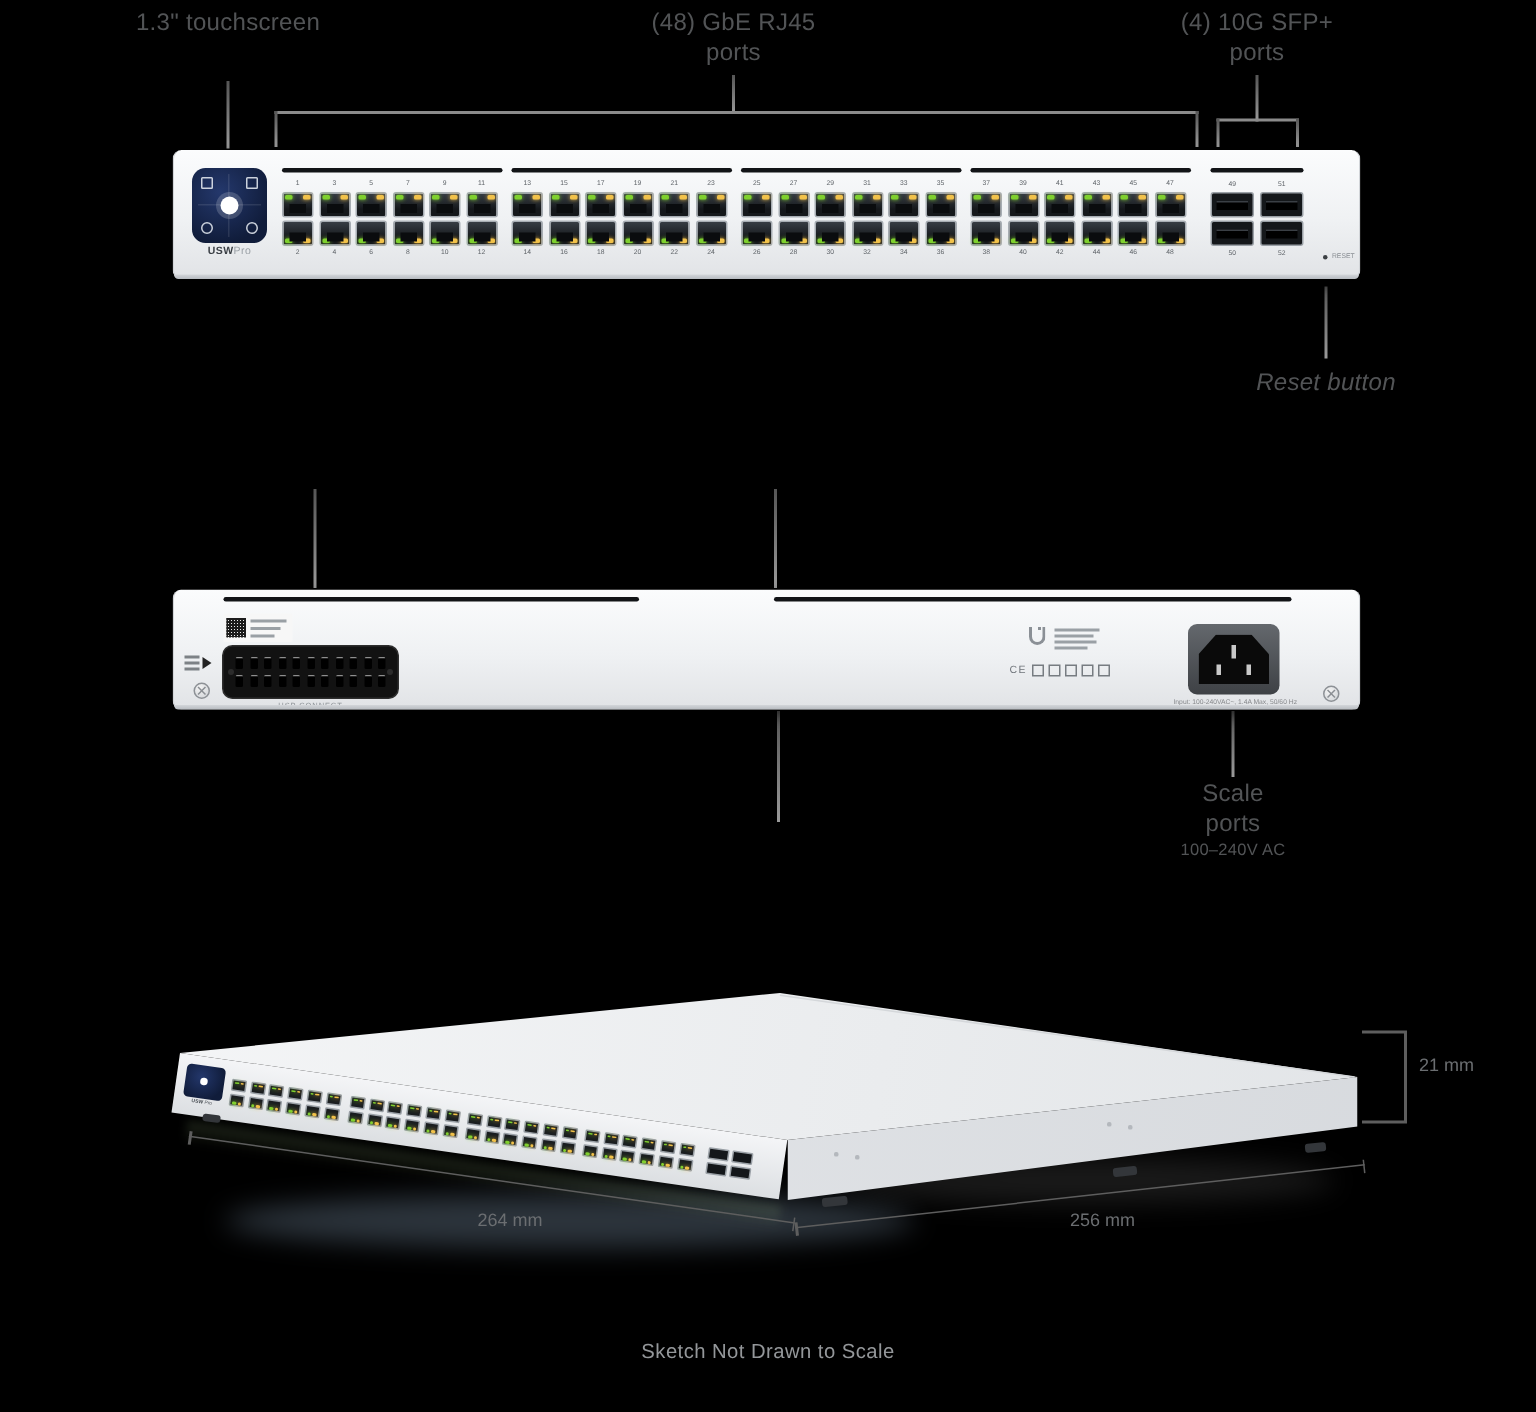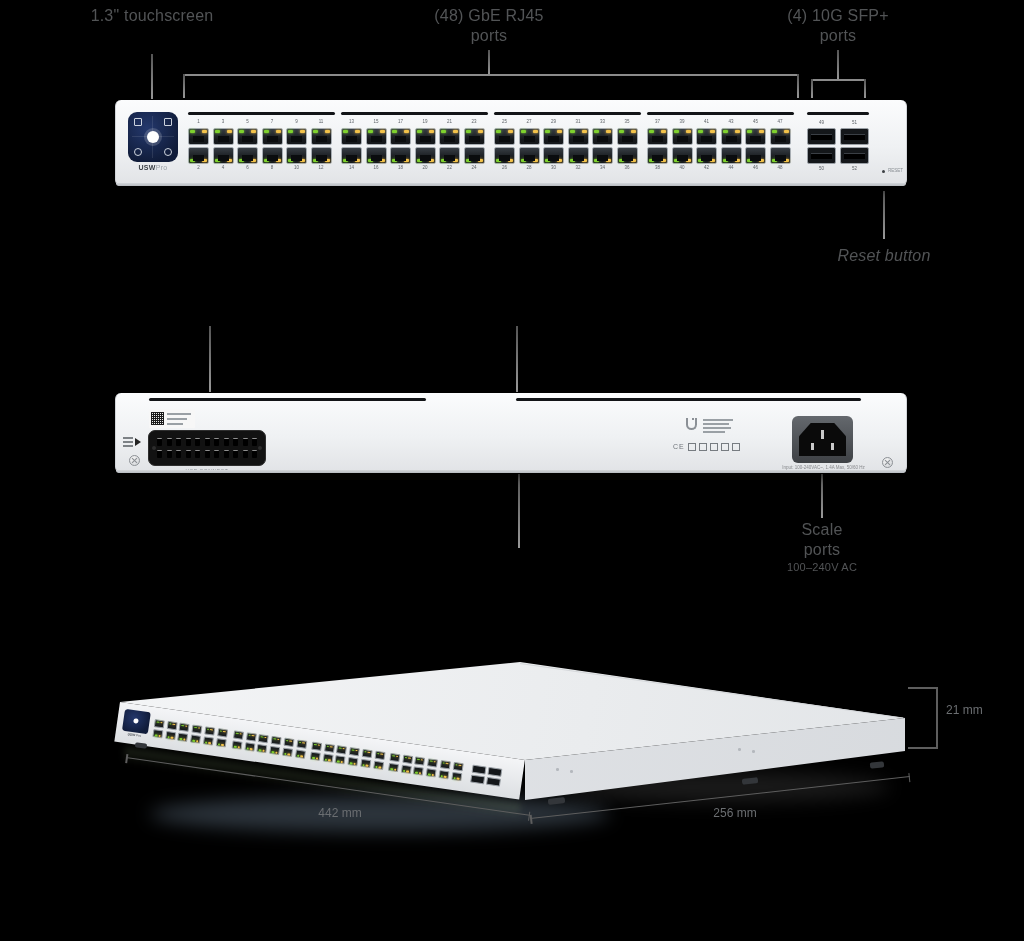--- a/index.html
+++ b/index.html
@@ -701,26 +701,27 @@
 
   <div class="foot" style="left:135px;top:743px;width:12px;height:5px;transform:rotate(8deg);"></div>
   <div class="foot" style="left:548px;top:798px;width:17px;height:6px;transform:rotate(-6deg);"></div>
   <div class="foot" style="left:742px;top:778px;width:16px;height:6px;transform:rotate(-6deg);"></div>
   <div class="foot" style="left:870px;top:762px;width:14px;height:6px;transform:rotate(-6deg);"></div>
 
   <div class="dimline" style="left:126px;top:757px;width:408px;transform:rotate(8.15deg);">
     <i style="left:0;"></i>
     <i style="right:0;"></i>
   </div>
-  <div class="dimtext" style="left:300px;top:806px;width:80px;">442 mm</div>
+  <div class="dimtext" style="left:300px;top:806px;width:80px;">264 mm</div>
 
   <div class="dimline" style="left:530px;top:818px;width:382px;transform:rotate(-6.3deg);">
     <i style="left:0;"></i>
     <i style="right:0;"></i>
   </div>
   <div class="dimtext" style="left:690px;top:806px;width:90px;">256 mm</div>
 
   <div style="position:absolute;left:936px;top:688px;width:1.5px;height:60px;background:#5e5e5e;"></div>
   <div style="position:absolute;left:908px;top:687px;width:30px;height:1.5px;background:#5e5e5e;"></div>
   <div style="position:absolute;left:908px;top:747px;width:30px;height:1.5px;background:#5e5e5e;"></div>
   <div class="dimtext" style="left:946px;top:703px;width:60px;text-align:left;">21 mm</div>
 
+  <div id="caption">Sketch Not Drawn to Scale</div>
 </div>
 
 </body></html>

